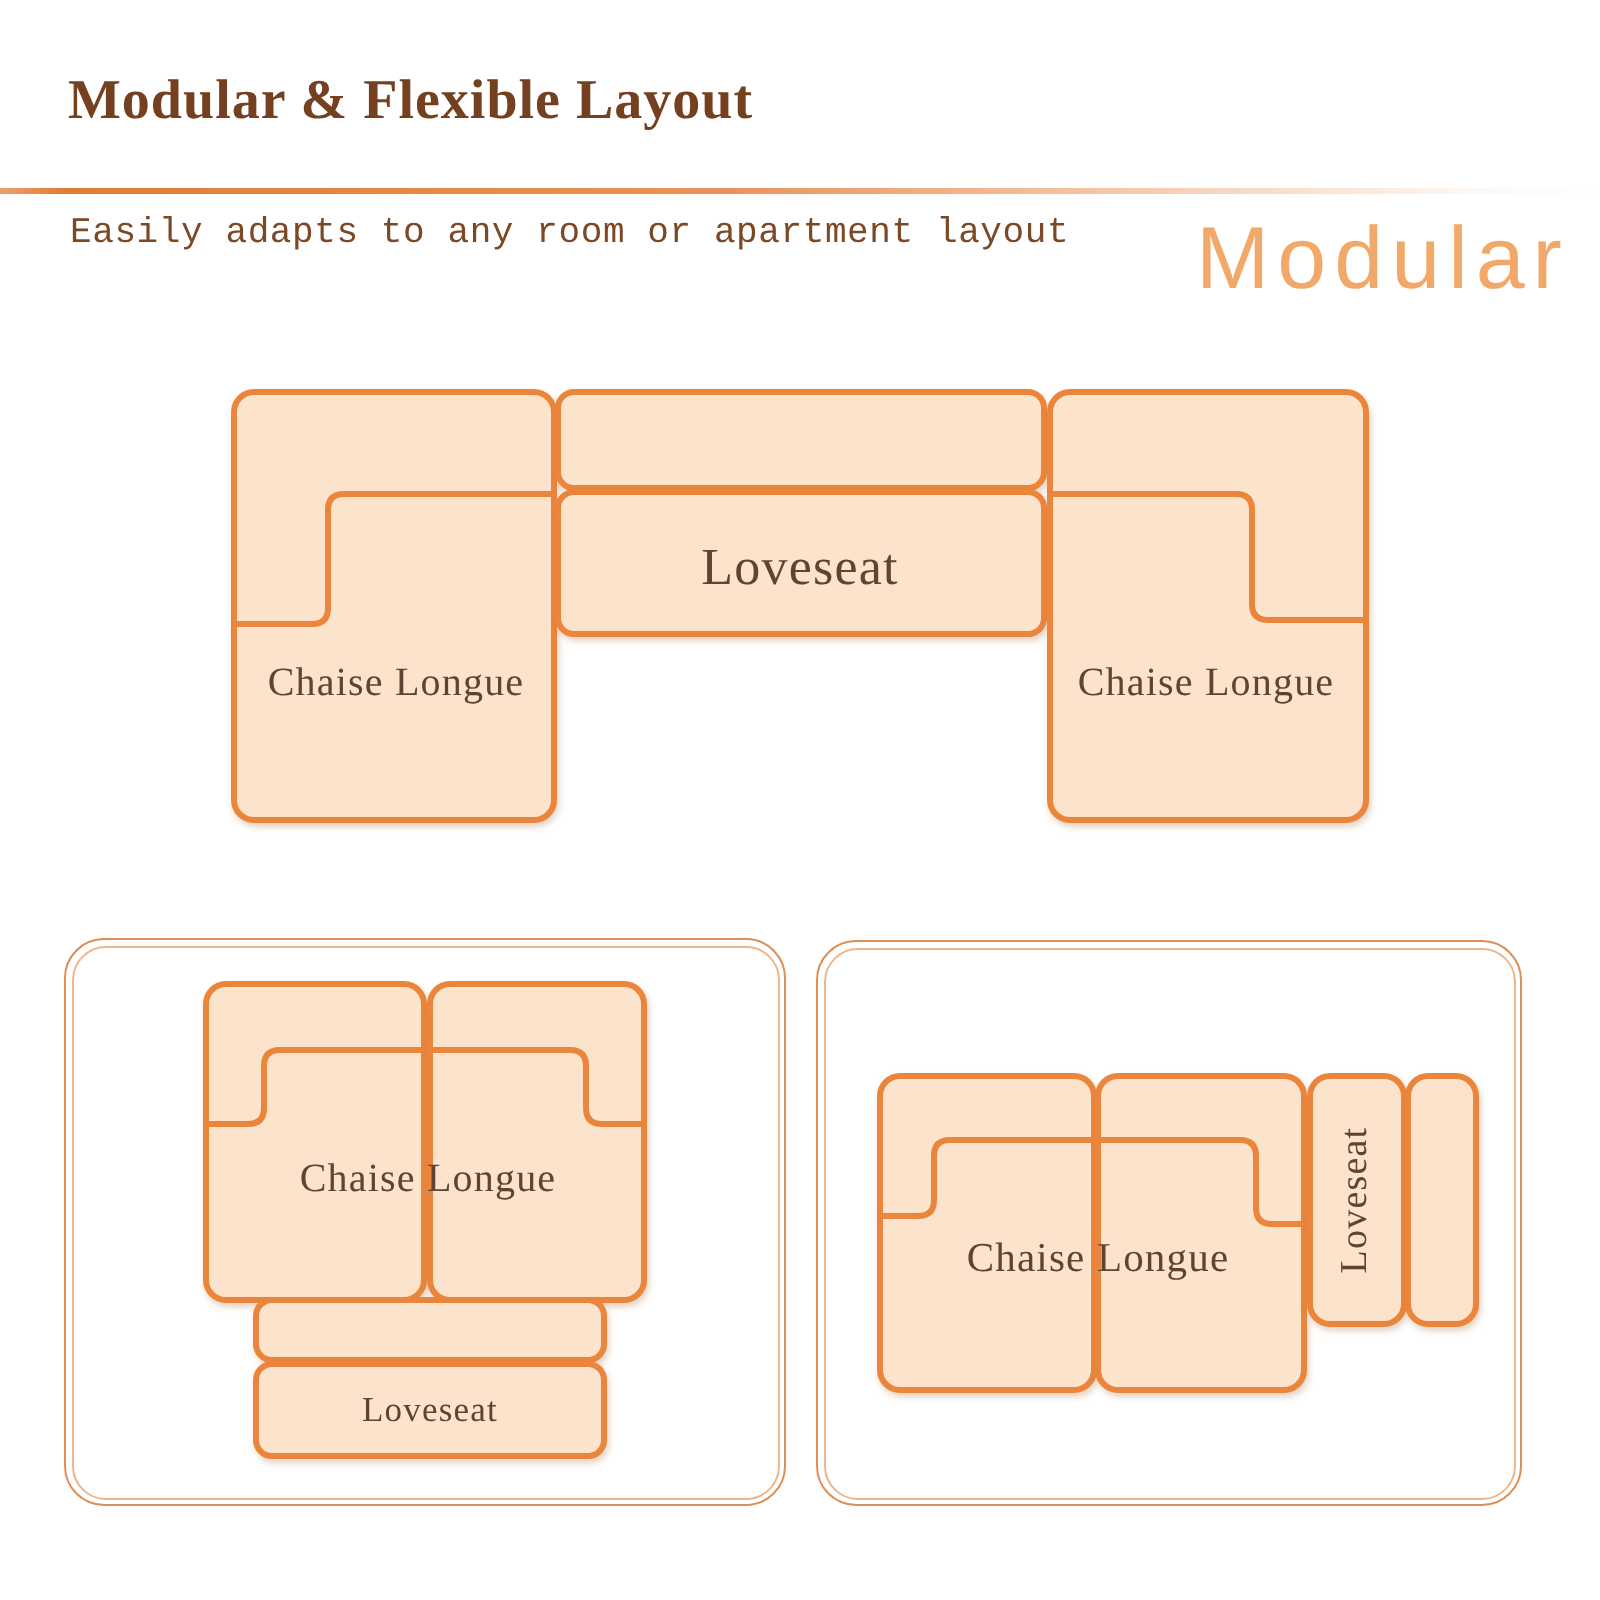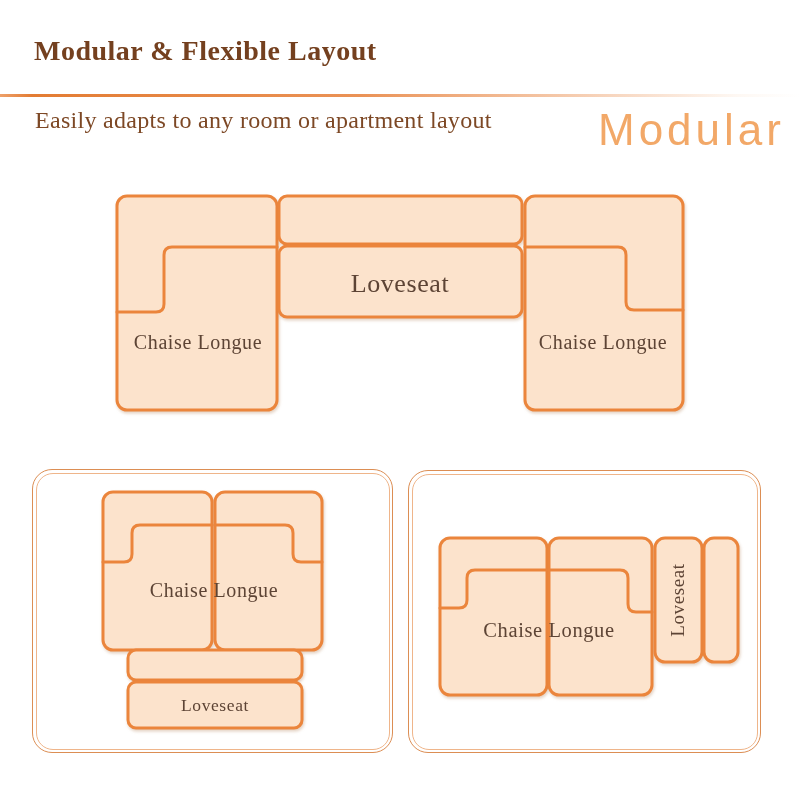--- a/index.html
+++ b/index.html
@@ -25,21 +25,21 @@
     position:absolute;left:34px;top:36px;
     font-size:28px;font-weight:700;line-height:1.1;
     color:var(--title);letter-spacing:.5px;white-space:nowrap;
   }
   .divider{
     position:absolute;left:0;top:94px;width:800px;height:3px;
     background:linear-gradient(90deg,#eda06a 0%,#e37c33 4%,#ea9256 45%,rgba(250,226,206,.25) 92%,rgba(255,255,255,0) 100%);
   }
   .subtitle{
     position:absolute;left:35px;top:107px;
-    font-size:24px;color:var(--subtitle);letter-spacing:.3px;white-space:nowrap;
+    font-size:18px;color:var(--subtitle);letter-spacing:.3px;white-space:nowrap;font-family:Liberation Mono, monospace;
   }
   .watermark{
     position:absolute;left:598px;top:105px;
     font-family:"Liberation Sans",sans-serif;
     font-size:44px;font-weight:100;letter-spacing:4px;
     color:var(--watermark);opacity:.85;white-space:nowrap;
   }
   svg.shapes{position:absolute;left:0;top:0;pointer-events:none;}
   .piece{
     fill:var(--fill);

